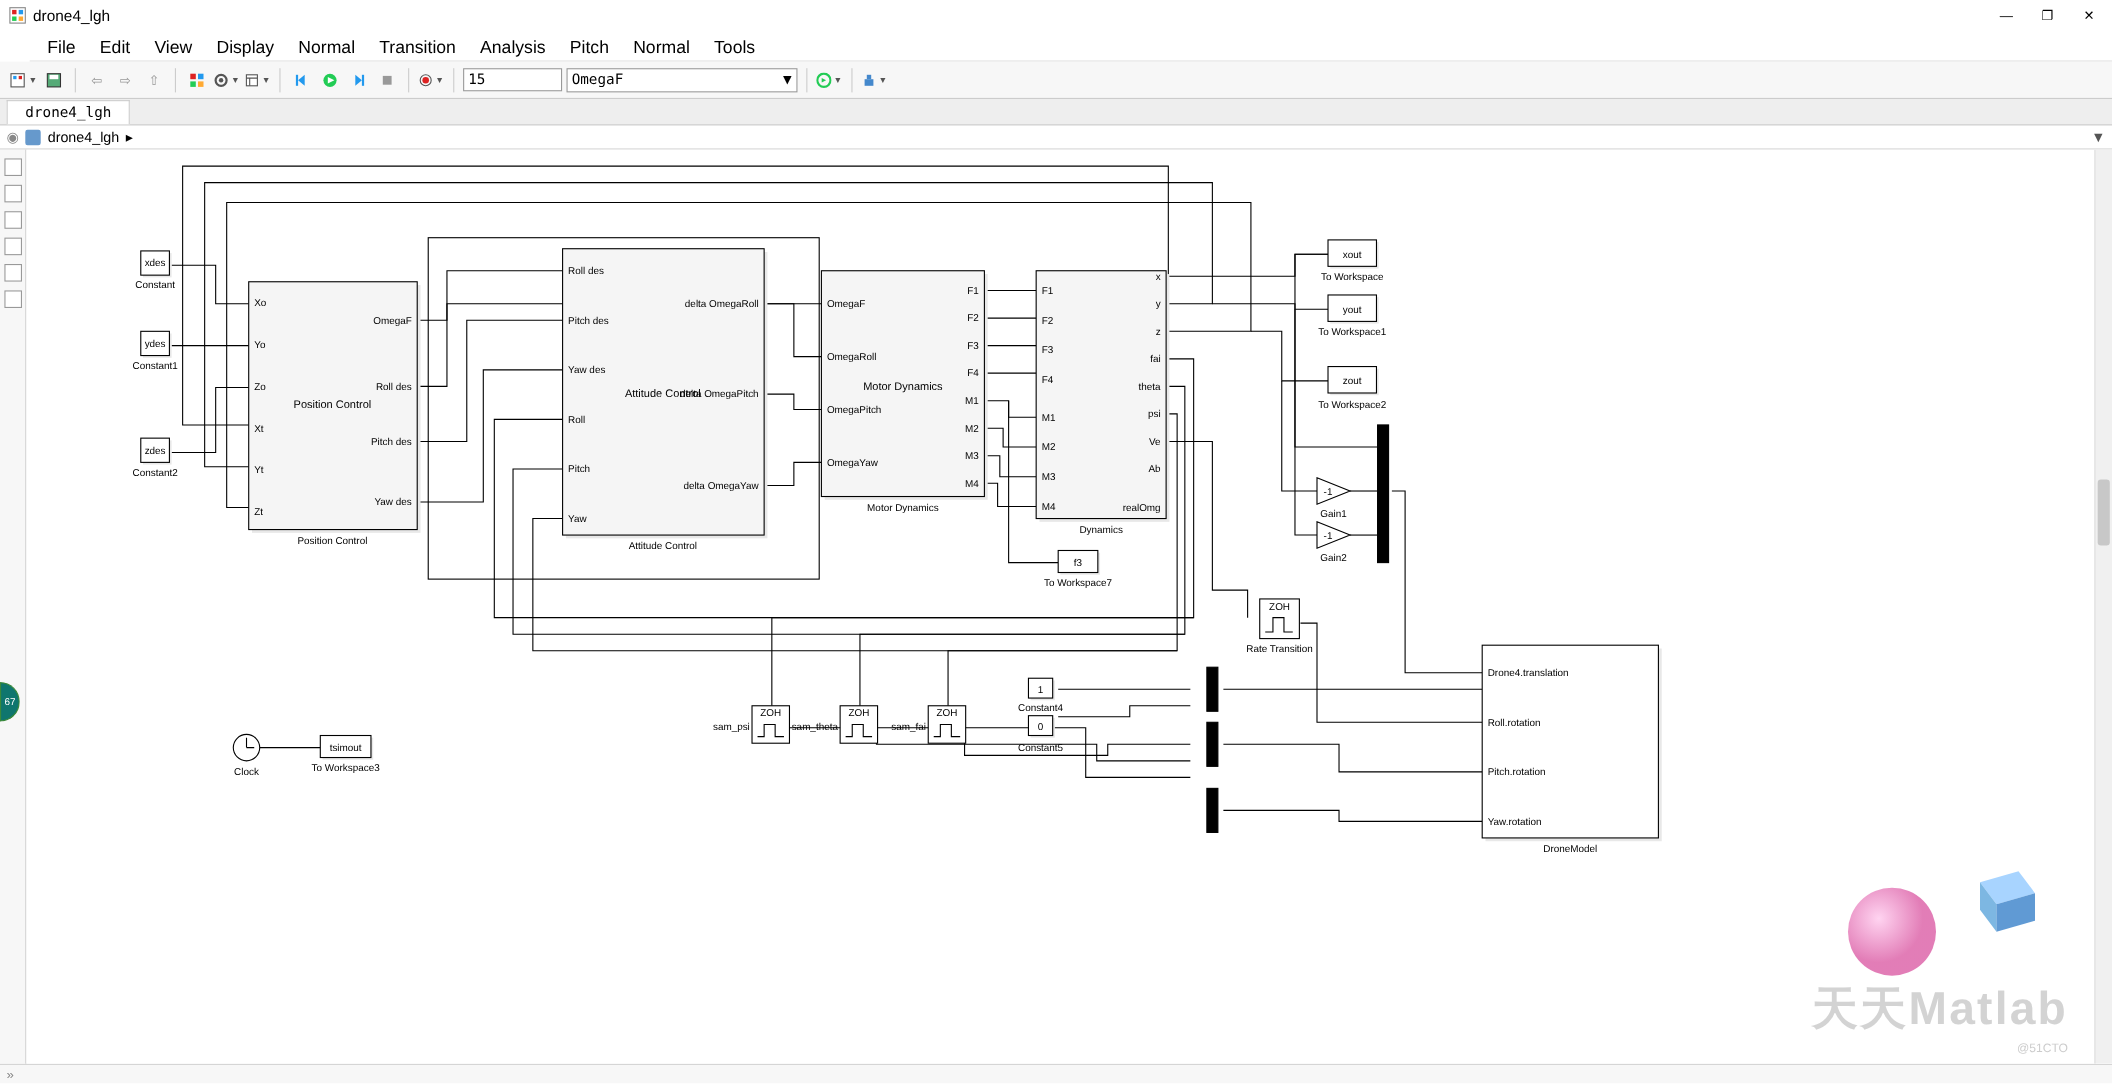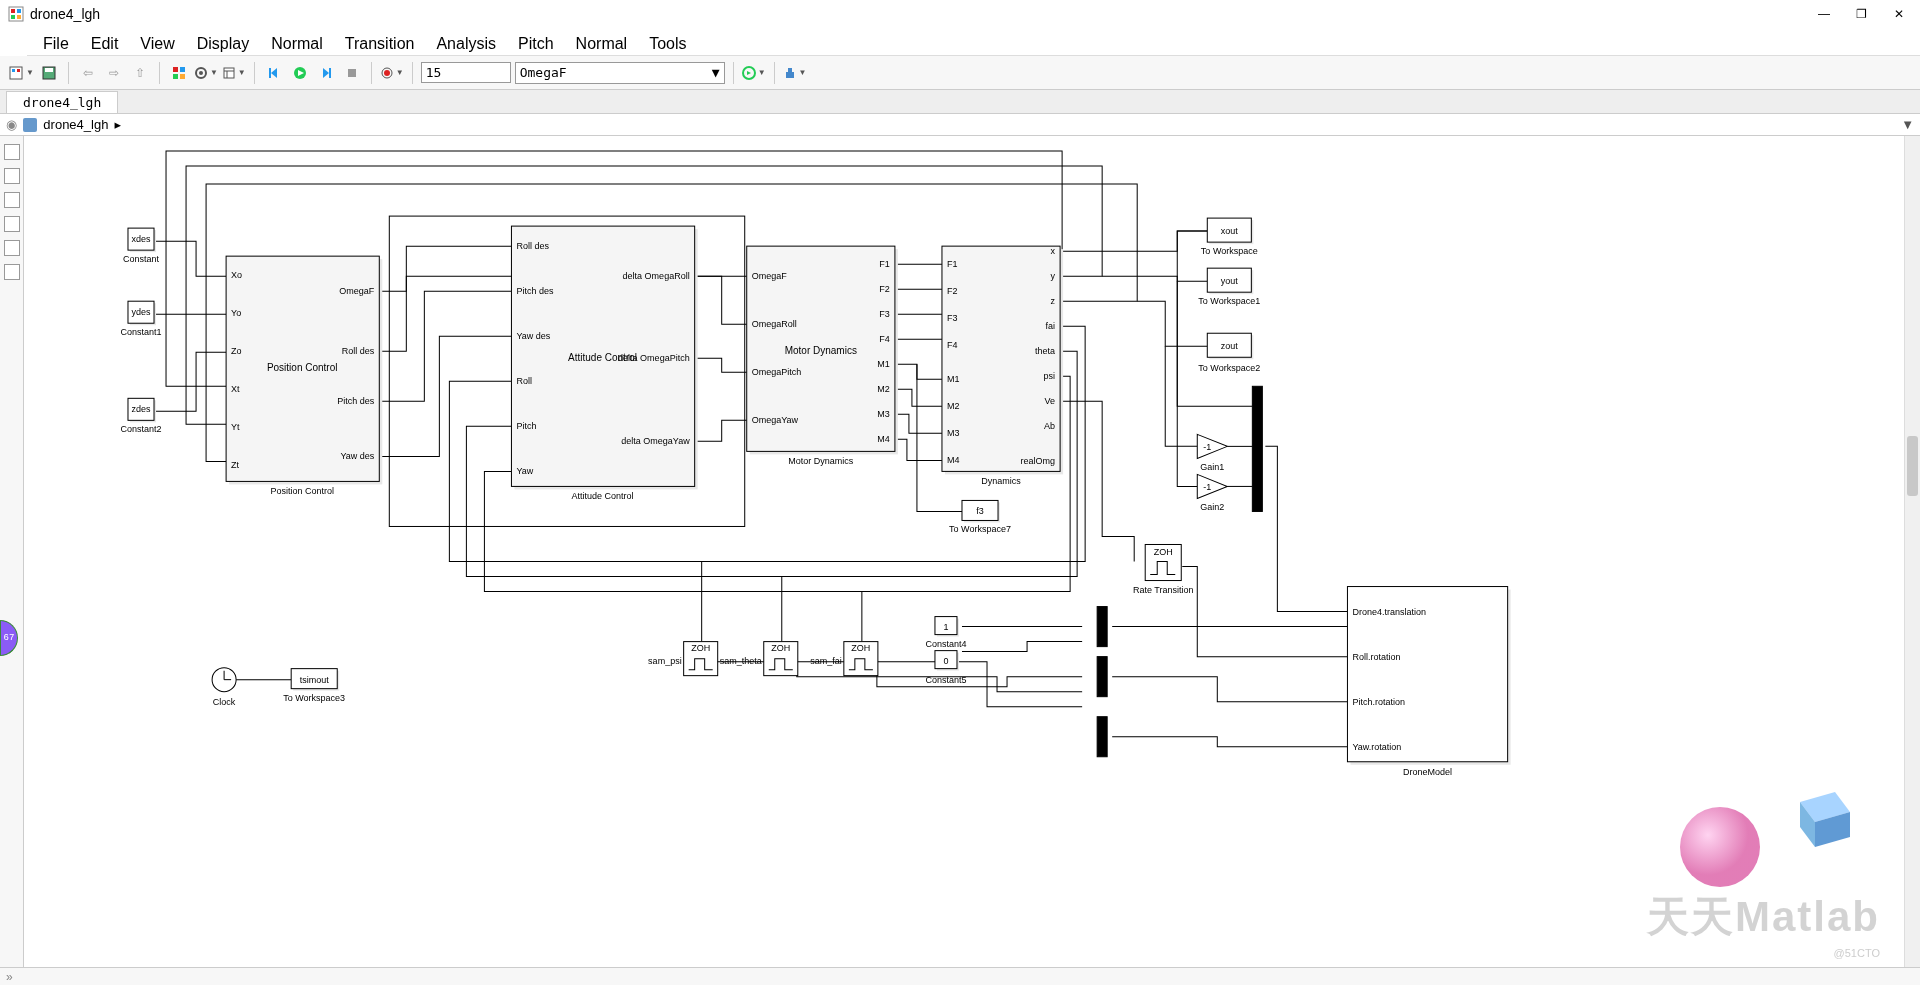--- a/index.html
+++ b/index.html
@@ -50,21 +50,21 @@
 .txt { font-size: 10px; font-family: Arial; fill: #000; }
 .txt-s { font-size: 9px; font-family: Arial; fill: #000; }
 .txt-c { text-anchor: middle; }
 .txt-r { text-anchor: end; }
 .gain-txt { font-size: 9px; text-anchor: middle; }
 .mux { fill: #000; stroke: #000; }
 
 
 .status-bar { height: 18px; border-top: 1px solid #ccc; background: #f7f7f7; display: flex; align-items: center; padding: 0 6px; }
 
-.ready-badge { position: absolute; left: 0; top: 620px; width: 18px; height: 36px; background: #8b5cf6; border-radius: 0 18px 18px 0; border: 1px solid #3a893a; font-size: 9px; color: #fff; display: flex; align-items: center; justify-content: center; font-family: Liberation Mono, monospace; }
+.ready-badge { position: absolute; left: 0; top: 620px; width: 18px; height: 36px; background: #0f766e; border-radius: 0 18px 18px 0; border: 1px solid #3a893a; font-size: 9px; color: #fff; display: flex; align-items: center; justify-content: center; }
 
 .watermark { position: absolute; right: 40px; bottom: 40px; font-size: 42px; color: rgba(128,128,128,0.35); font-weight: bold; pointer-events: none; z-index: 50; letter-spacing: 2px; }
 .watermark-sub { position: absolute; right: 40px; bottom: 26px; font-size: 11px; color: rgba(128,128,128,0.4); pointer-events: none; margin-top: 40px; }
 .vr-bubble { position: absolute; right: 150px; bottom: 70px; width: 100px; height: 100px; pointer-events: none; }
 .vr-cube { position: absolute; right: 60px; bottom: 110px; width: 80px; height: 80px; pointer-events: none; }
 </style>
 </head>
 <body>
 
 <div class="title-bar">

